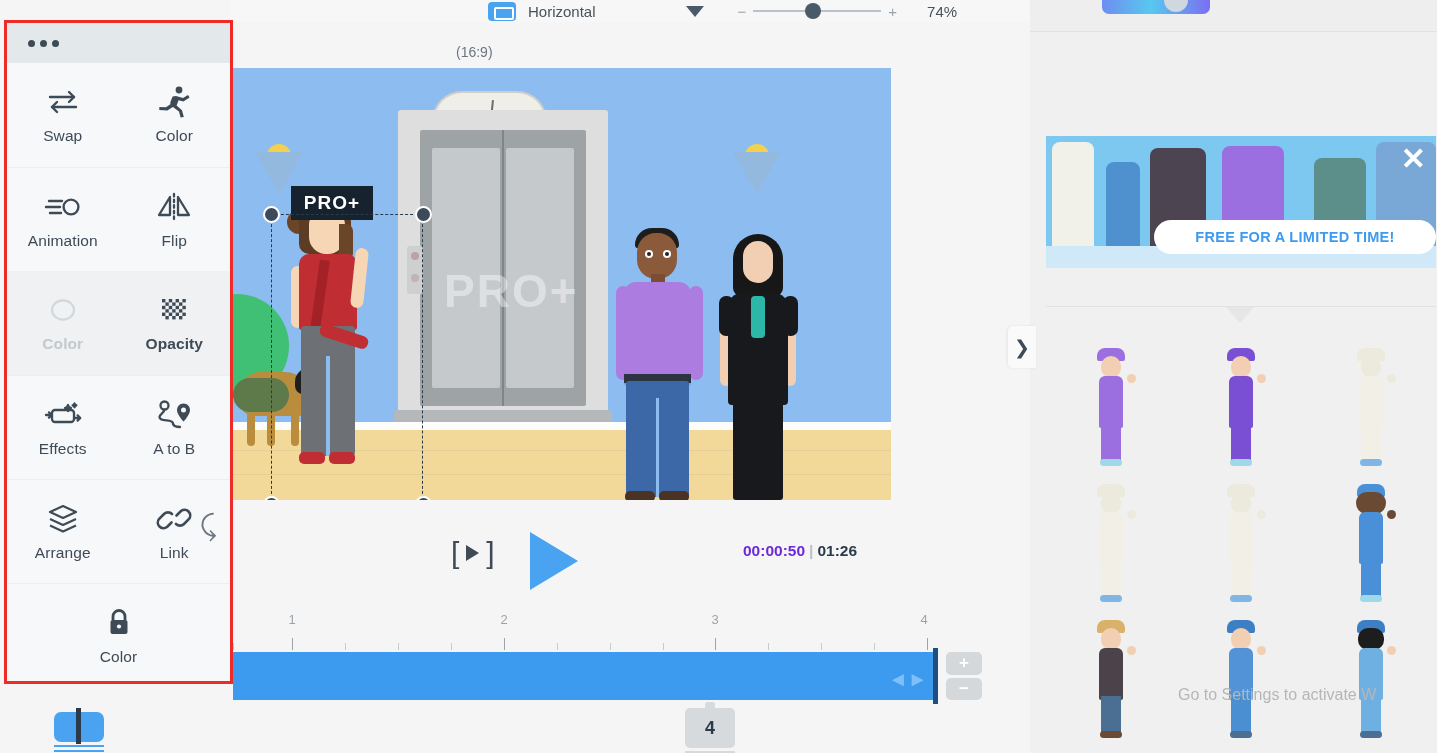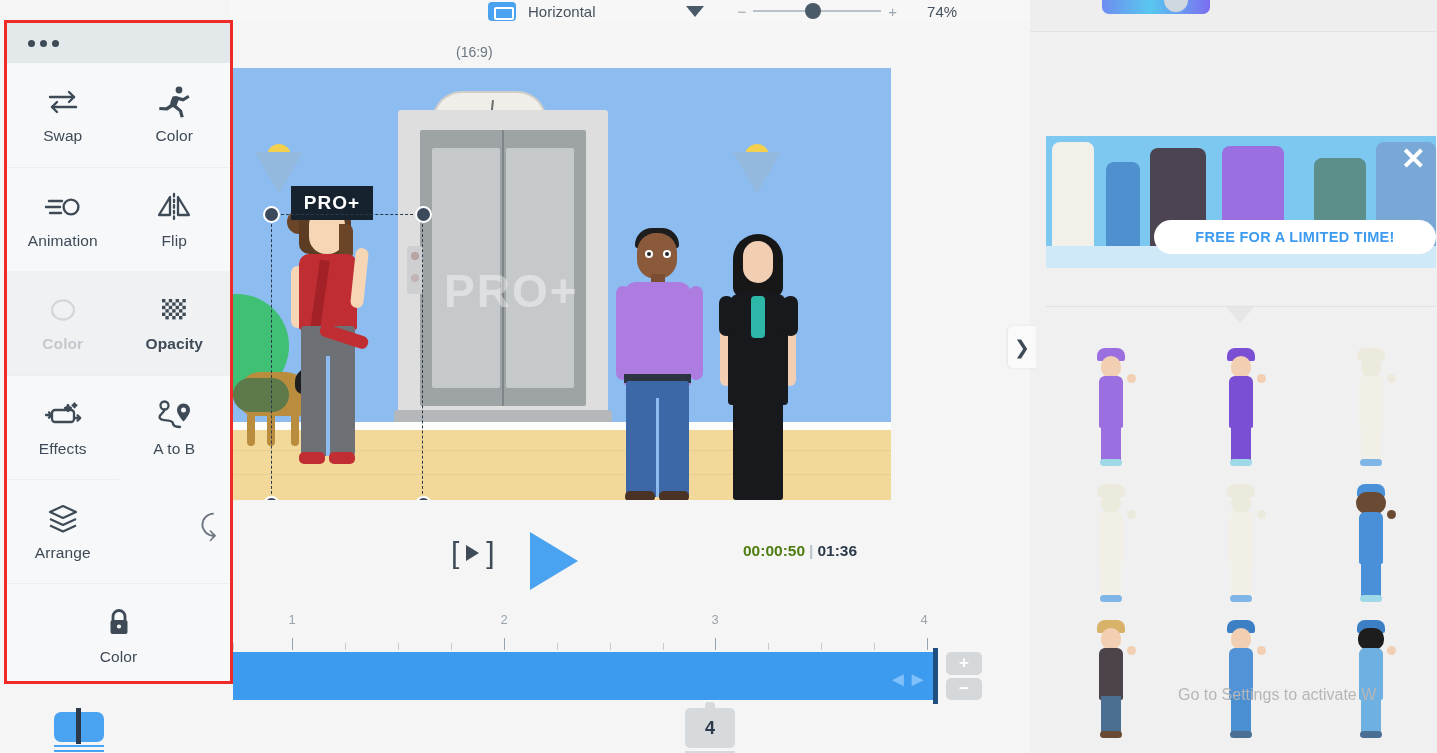--- a/index.html
+++ b/index.html
@@ -149,21 +149,21 @@
   .prev-frame{
     position:absolute;left:218px;top:18px; display:flex;align-items:center;gap:7px;
     font-size:30px;color:#3e4b57;line-height:1;
   }
   .tri-small{width:0;height:0;border-left:13px solid #3e4b57;border-top:8px solid transparent;border-bottom:8px solid transparent;}
   .play-btn{
     position:absolute;left:297px;top:12px;width:0;height:0;
     border-left:48px solid #4aa3f0;border-top:29px solid transparent;border-bottom:29px solid transparent;cursor:pointer;
   }
   .timecode{position:absolute;left:510px;top:22px;font-size:15.5px;font-weight:bold;}
-  .tc-cur{color:#4d7c0f;}
+  .tc-cur{color:#6d28d9;}
   .tc-sep{color:#b9c2ca;margin:0 4px;}
   .tc-tot{color:#2b3a4a;}
 
   
   .tl{position:absolute;left:233px;top:612px;width:760px;height:141px;}
   .tl-ruler{position:absolute;left:0;top:0;width:700px;height:38px;}
   .tl-num{position:absolute;top:0;font-size:13px;color:#9aa4ad;transform:translateX(-50%);}
   .tl-tick{position:absolute;bottom:0;width:1px;height:7px;background:#c4ccd3;}
   .tl-tick.major{height:12px;background:#9aa4ad;}
   .tl-bar{position:absolute;left:0;top:40px;width:703px;height:48px;background:#3d9bef;}
@@ -369,20 +369,27 @@
 
       <div class="ctx-item ctx-row-sep">
         <svg class="ico" viewBox="0 0 40 34" fill="none" stroke="#3e4b57" stroke-width="2.2" stroke-linejoin="round">
           <polygon points="20,4 33,10 20,16 7,10"></polygon>
           <polyline points="7,17 20,23 33,17"></polyline>
           <polyline points="7,23.5 20,29.5 33,23.5"></polyline>
         </svg>
         <span class="ctx-label">Arrange</span>
       </div>
 
+      <div class="ctx-item ctx-row-sep">
+        <svg class="ico" viewBox="0 0 40 34" fill="none" stroke="#3e4b57" stroke-width="2.6" stroke-linecap="round">
+          <path d="M17.5 20.5 L13 25a5.7 5.7 0 0 1-8-8l5-5a5.7 5.7 0 0 1 8 0"></path>
+          <path d="M22.5 13.5 L27 9a5.7 5.7 0 0 1 8 8l-5 5a5.7 5.7 0 0 1-8 0"></path>
+        </svg>
+        <span class="ctx-label">Link</span>
+      </div>
 
       <div class="ctx-item full ctx-row-sep">
         <svg class="ico" viewBox="0 0 40 34">
           <path d="M14 14v-3.5a6 6 0 0 1 12 0V14" fill="none" stroke="#3e4b57" stroke-width="2.8"></path>
           <rect x="11.5" y="14" width="17" height="14" rx="2" fill="#3e4b57"></rect>
           <circle cx="20" cy="20.5" r="2.1" fill="#f7f8f9"></circle>
         </svg>
         <span class="ctx-label">Color</span>
       </div>
 
@@ -498,21 +505,21 @@
   <div class="rot-arrow">⤹</div>
 
   <div class="playrow">
     <div class="prev-frame">
       <span>[</span>
         <span class="tri-small"></span>
         <span>]</span>
     </div>
     <div class="play-btn"></div>
     <div class="timecode">
-      <span class="tc-cur">00:00:50</span><span class="tc-sep">|</span><span class="tc-tot">01:36</span>
+      <span class="tc-cur">00:00:50</span><span class="tc-sep">|</span><span class="tc-tot">01:26</span>
     </div>
   </div>
 
   <div class="tl">
     <div class="tl-ruler">
       <div class="tl-num" style="left:59px">1</div>
       <div class="tl-num" style="left:271px">2</div>
       <div class="tl-num" style="left:482px">3</div>
       <div class="tl-num" style="left:691px">4</div>
       <div class="tl-tick" style="left:0px"></div>

